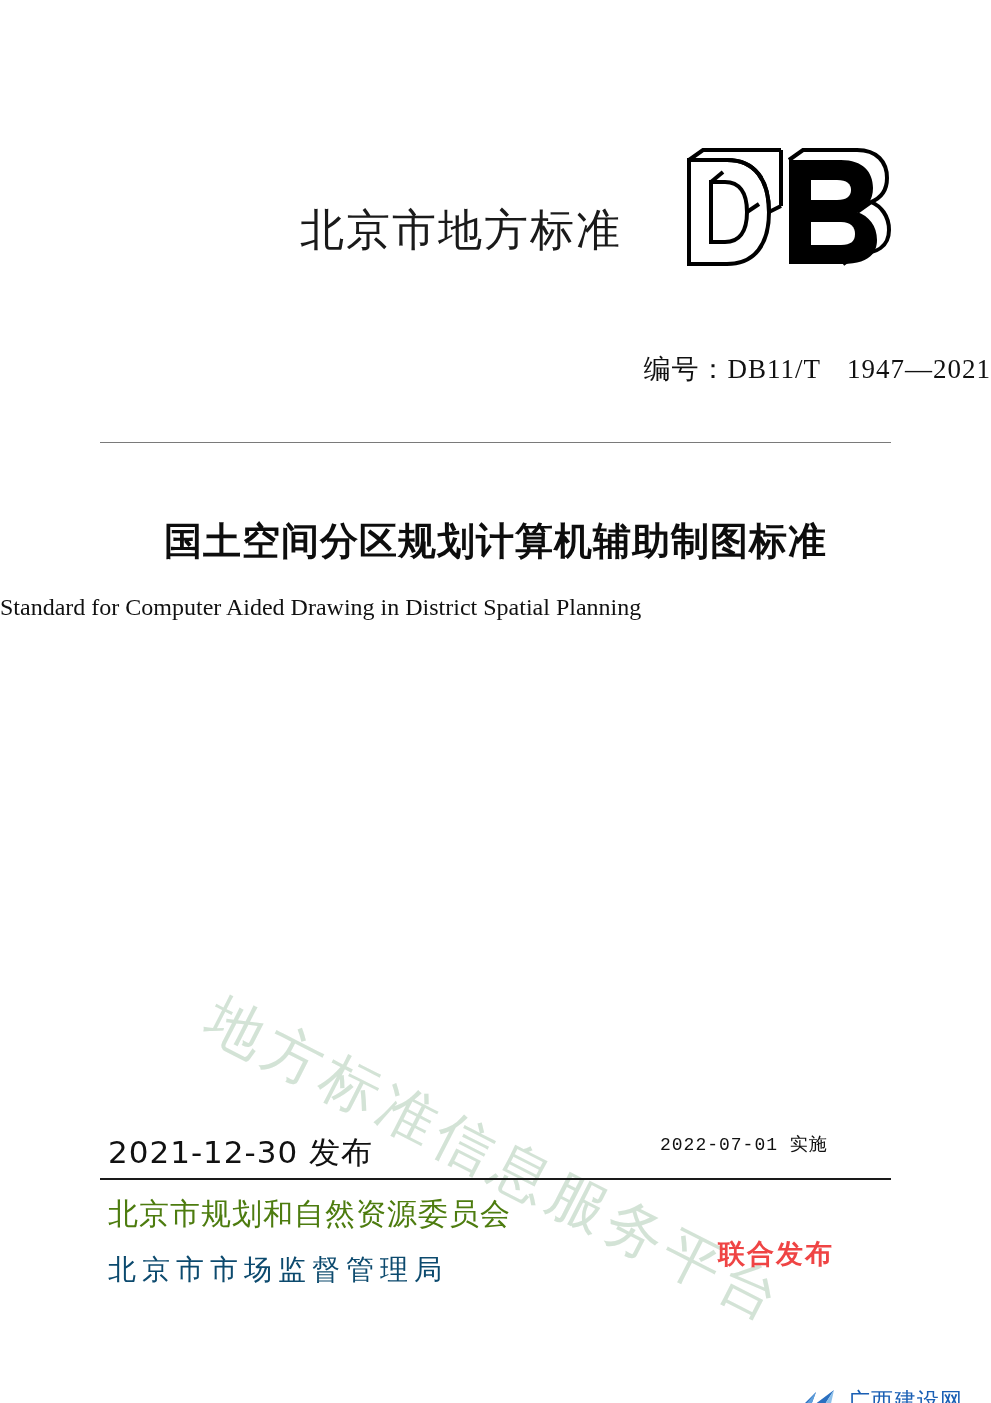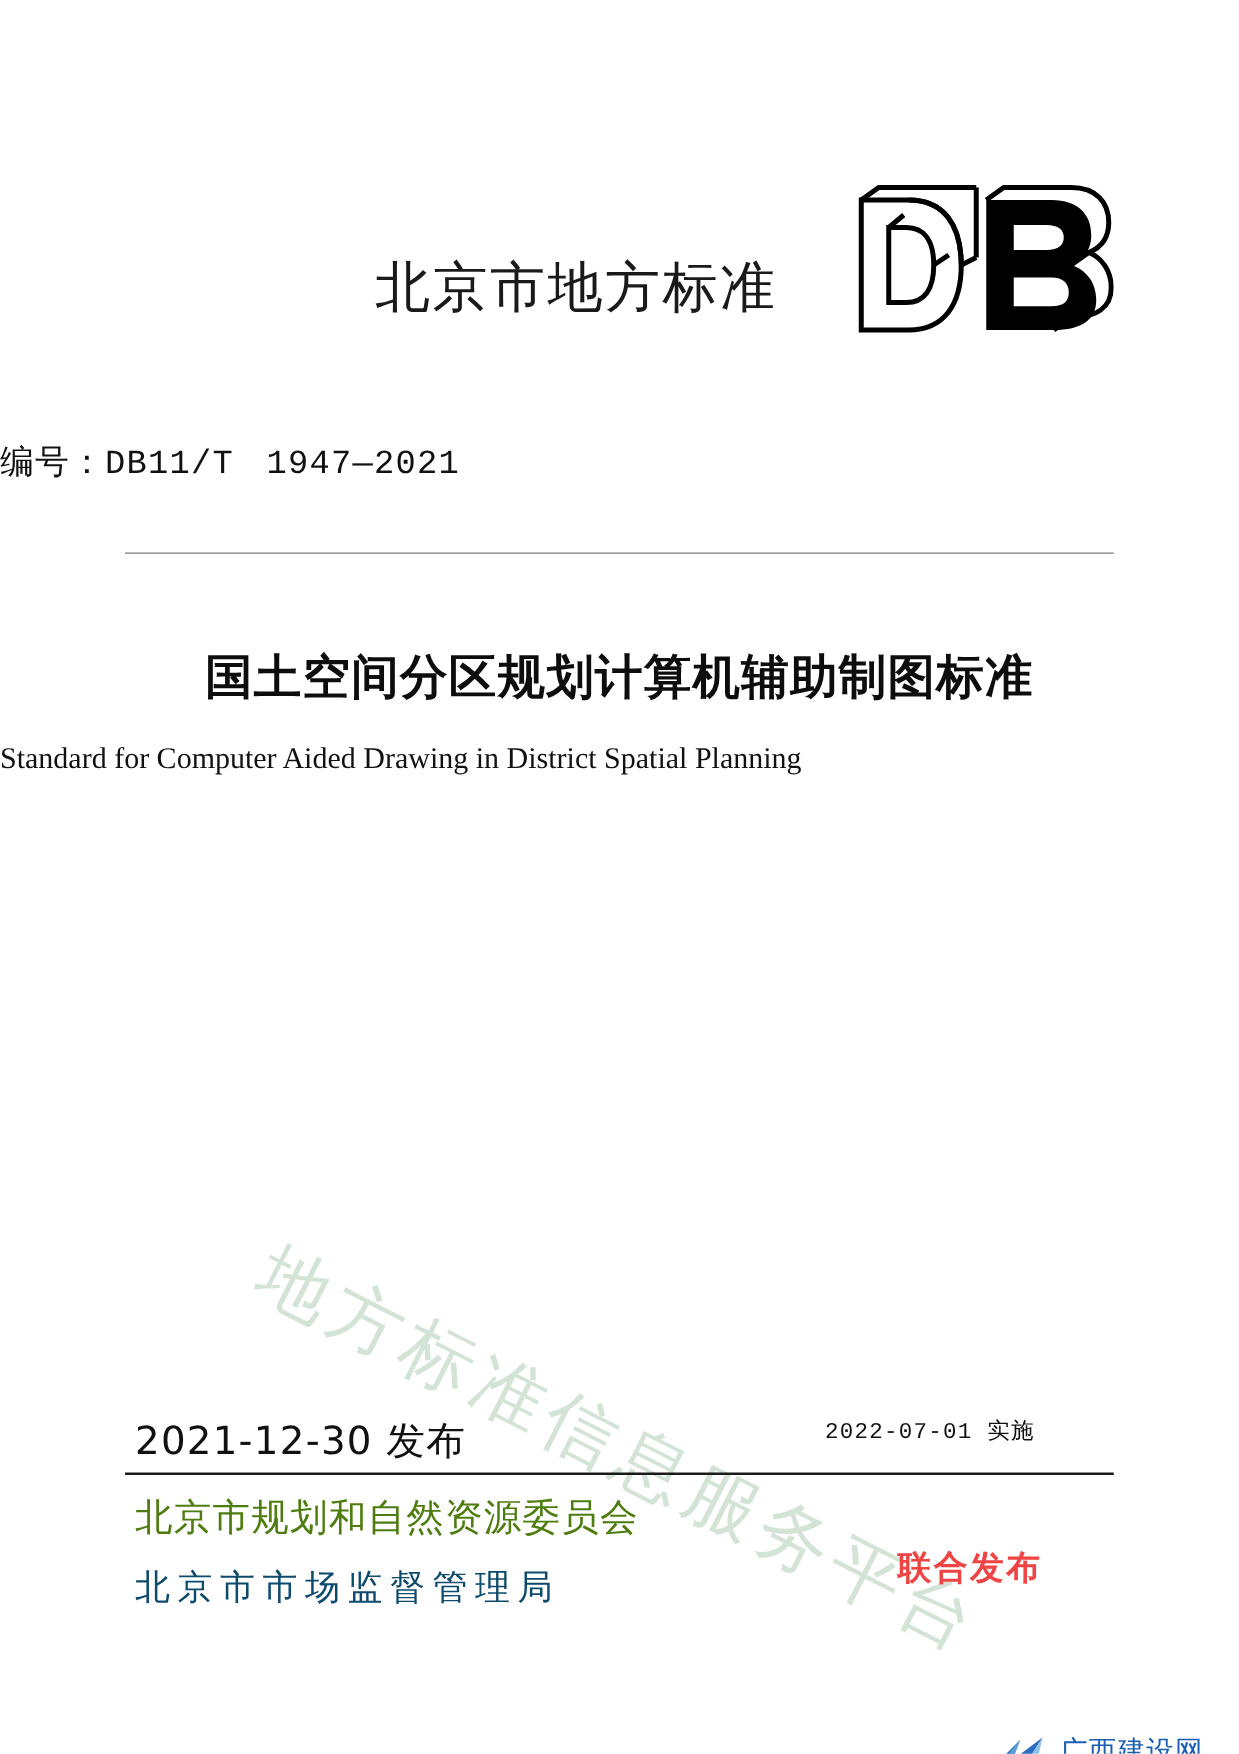--- a/index.html
+++ b/index.html
@@ -49,22 +49,22 @@
     width: 210px;
     height: 130px;
   }
 
   
   .std-number {
     position: absolute;
     left: 0;
     top: 315px;
     width: 991px;
-    text-align: left;
-    font-family: Liberation Mono, monospace;
+    text-align: right;
+    font-family: Liberation Serif, serif;
     font-size: 27px;
     letter-spacing: 1px;
     color: #111;
   }
   .std-number .num-gap {
     display: inline-block;
     width: 26px;
   }
 
   

